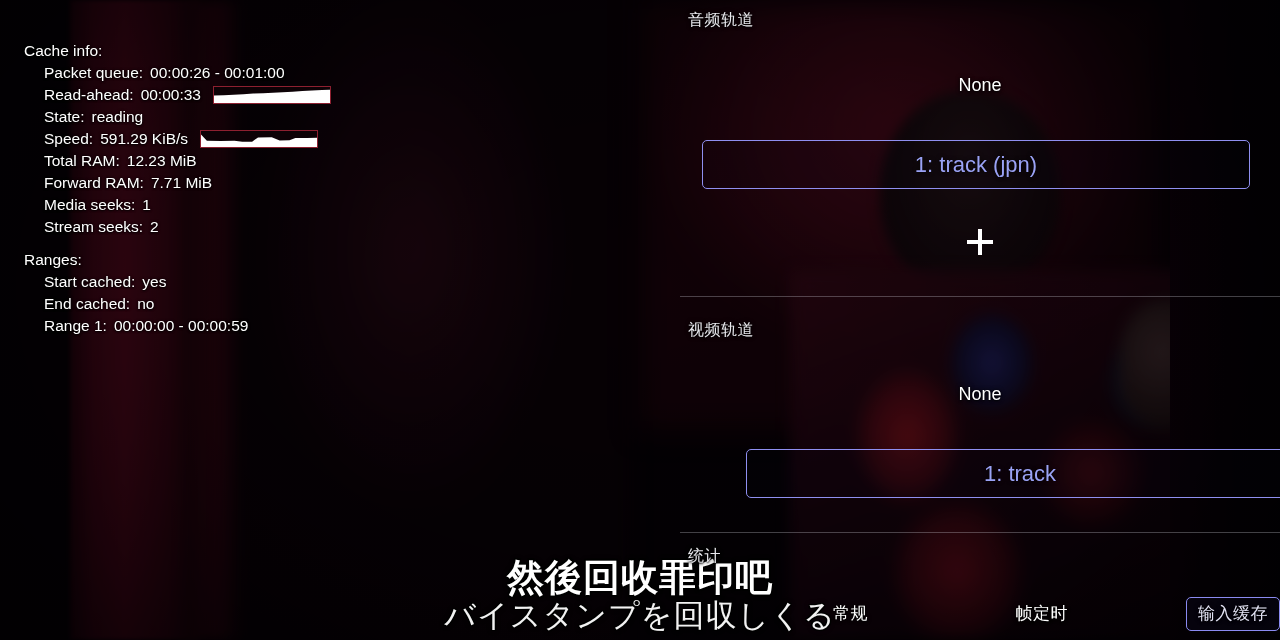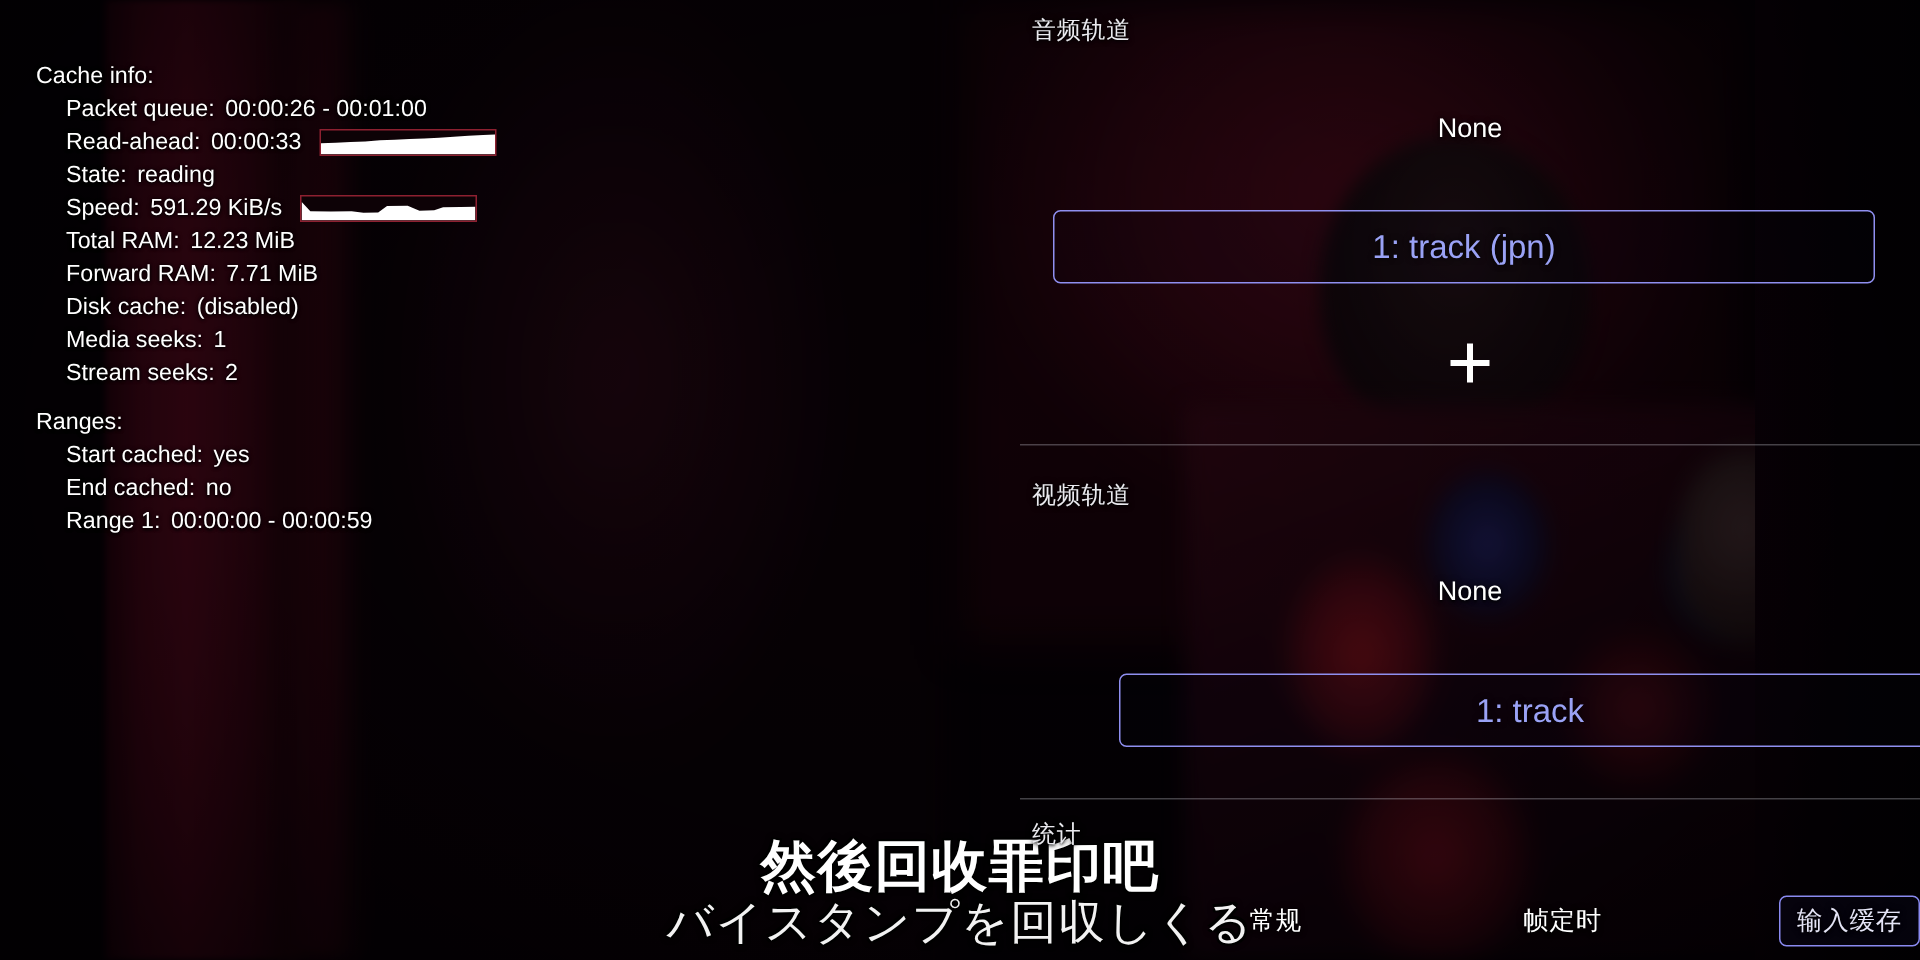--- a/index.html
+++ b/index.html
@@ -326,24 +326,20 @@
 
     <div class="stats-row">
       <span class="stats-key">Total RAM:</span>
       <span class="stats-val">12.23 MiB</span>
     </div>
     <div class="stats-row">
       <span class="stats-key">Forward RAM:</span>
       <span class="stats-val">7.71 MiB</span>
     </div>
     <div class="stats-row">
-      <span class="stats-key">Disk cache:</span>
-      <span class="stats-val">(disabled)</span>
-    </div>
-    <div class="stats-row">
       <span class="stats-key">Media seeks:</span>
       <span class="stats-val">1</span>
     </div>
     <div class="stats-row">
       <span class="stats-key">Stream seeks:</span>
       <span class="stats-val">2</span>
     </div>
 
     <div class="stats-spacer"></div>
 

